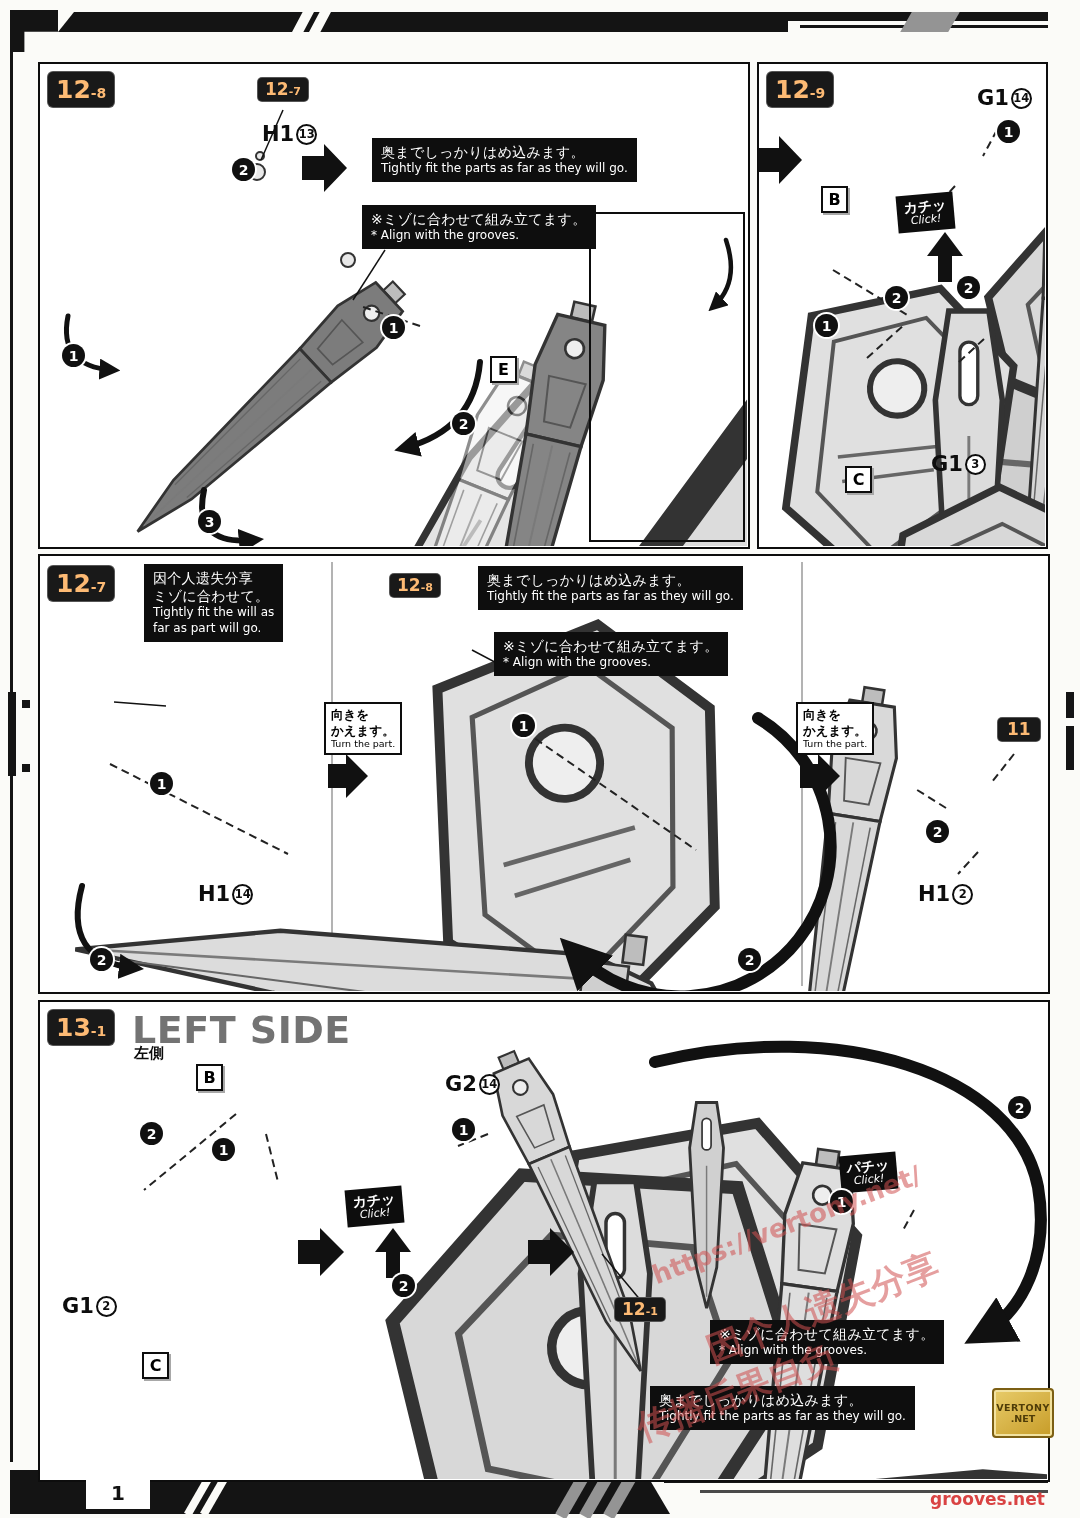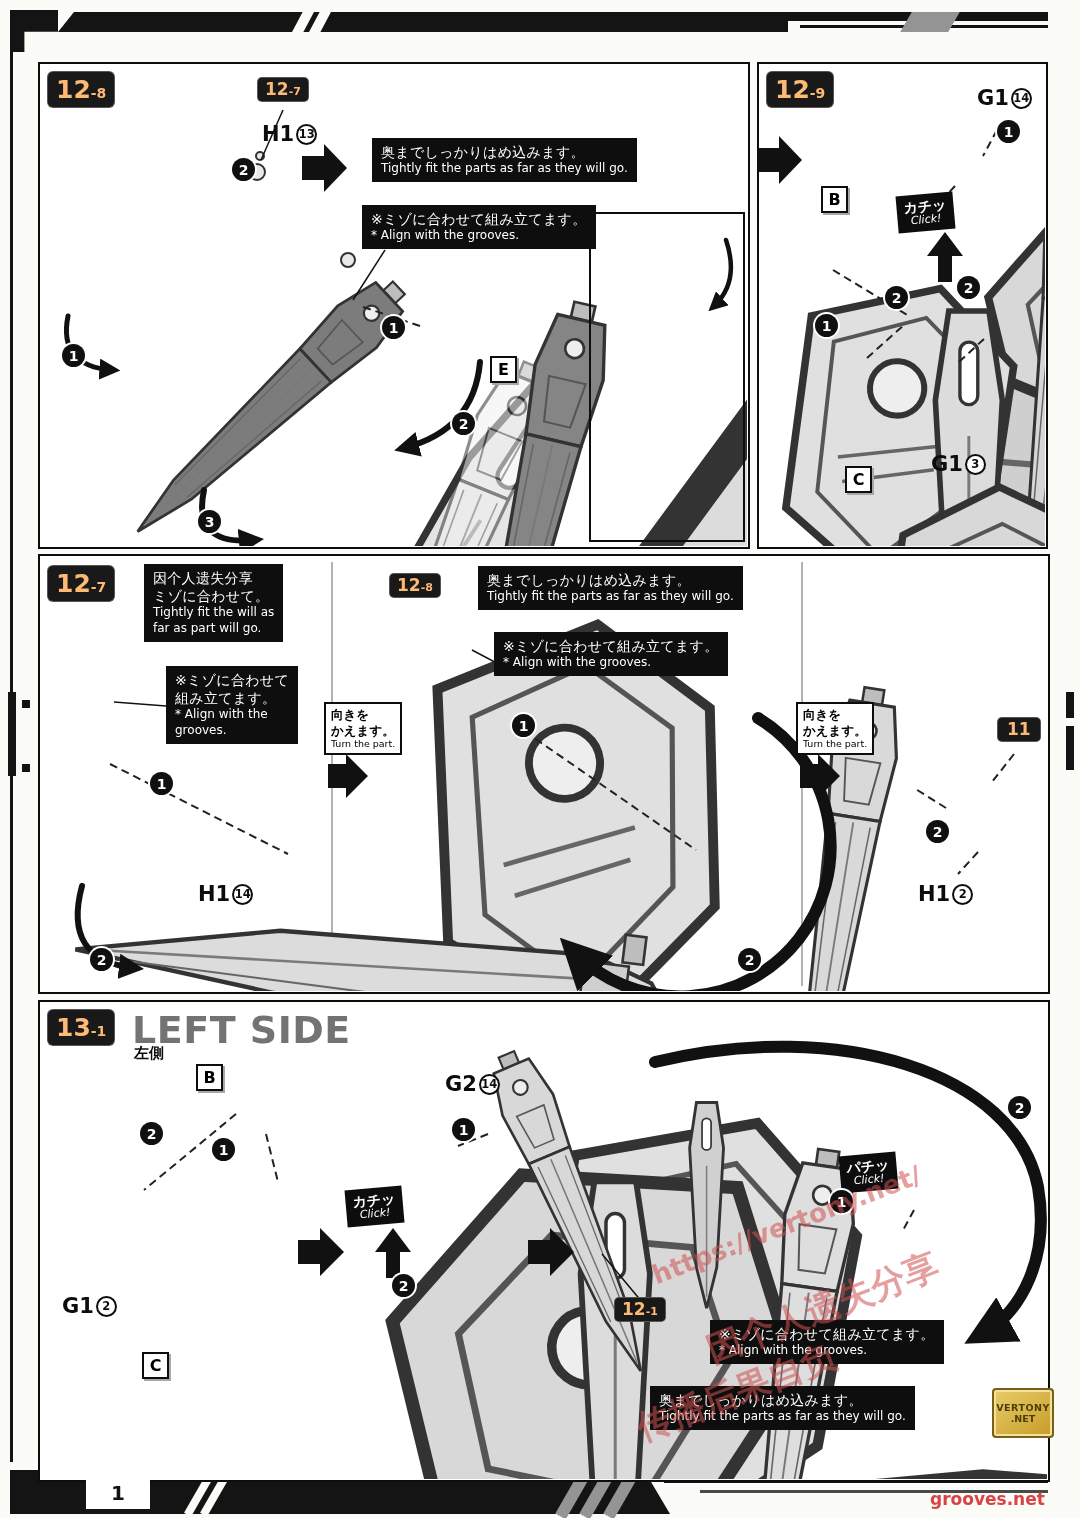--- a/index.html
+++ b/index.html
@@ -285,26 +285,20 @@
     <div class="badge" style="left:8px;top:10px">
       <span class="main">12</span>
         <span class="sub">-7</span>
     </div>
     <div class="callout" style="left:104px;top:8px">
       <div class="jp">因个人遗失分享</div>
       <div class="jp">ミゾに合わせて。</div>
       <div class="en">Tightly fit the will as</div>
       <div class="en">far as part will go.</div>
     </div>
-    <div class="callout" style="left:126px;top:110px">
-      <div class="jp">※ミゾに合わせて</div>
-      <div class="jp">組み立てます。</div>
-      <div class="en">* Align with the</div>
-      <div class="en">grooves.</div>
-    </div>
     <div class="numc" style="left:110px;top:216px">
         <span>1</span>
       </div>
     <div class="partlbl" style="left:158px;top:326px">
       <span>H1</span>
         <span class="pnum">14</span>
     </div>
     <div class="numc" style="left:50px;top:392px">
         <span>2</span>
       </div>

